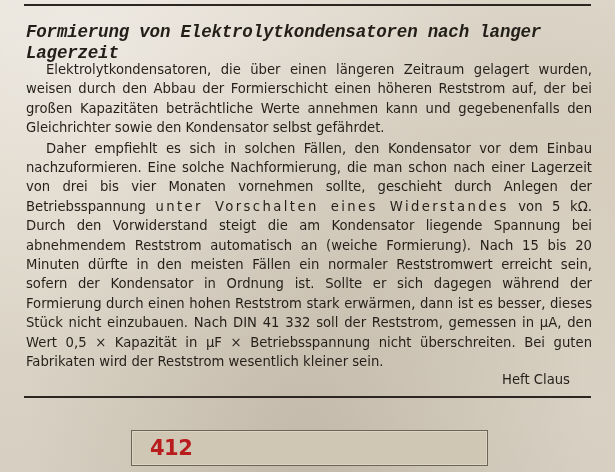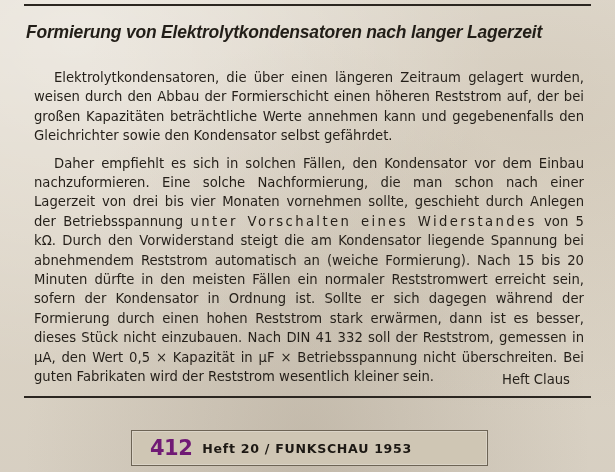--- a/index.html
+++ b/index.html
@@ -46,42 +46,42 @@
     top: 396px;
     width: 567px;
     height: 2px;
     background: #2b2620;
   }
   .title {
     position: absolute;
     left: 26px;
     top: 10px;
     width: 566px;
-    font-family: Liberation Sans, sans-serif;
+    font-family: Liberation Mono, monospace;
     font-weight: bold;
     font-style: italic;
     font-size: 17.5px;
     line-height: 21px;
     letter-spacing: -0.2px;
     color: #221e18;
   }
   .body-text {
     position: absolute;
     left: 26px;
     top: 60px;
     width: 566px;
     font-family: "DejaVu Sans", sans-serif;
     font-size: 13.2px;
     line-height: 19.4px;
     color: #241f19;
     text-align: justify;
     text-justify: inter-word;
   }
   .body-text p {
-    margin: 8px;
+    margin: 0;
     text-indent: 20px;
   }
   .body-text p + p {
     margin-top: 1px;
   }
   .spaced {
     letter-spacing: 2.4px;
   }
   .signature {
     position: absolute;
@@ -104,21 +104,21 @@
     background: #cfc6b4;
     border: 1px solid #6d6455;
     box-shadow: inset 0 0 0 1px rgba(255,255,255,0.25);
     display: flex;
     align-items: center;
   }
   .footer-page {
     font-family: "DejaVu Sans", sans-serif;
     font-weight: bold;
     font-size: 21px;
-    color: #701a75;
+    color: #b91c1c;
     padding-left: 18px;
     letter-spacing: -0.5px;
   }
   .footer-label {
     font-family: "DejaVu Sans", sans-serif;
     font-weight: bold;
     font-size: 12.6px;
     color: #1d1914;
     padding-left: 10px;
     letter-spacing: 0.7px;
@@ -137,16 +137,15 @@
     <p>Elektrolytkondensatoren, die über einen längeren Zeitraum gelagert wurden, weisen durch den Abbau der Formierschicht einen höheren Reststrom auf, der bei großen Kapazitäten beträchtliche Werte annehmen kann und gegebenenfalls den Gleichrichter sowie den Kondensator selbst gefährdet.</p>
     <p><span>Daher empfiehlt es sich in solchen Fällen, den Kondensator vor dem Einbau nachzuformieren. Eine solche Nachformierung, die man schon nach einer Lagerzeit von drei bis vier Monaten vornehmen sollte, geschieht durch Anlegen der Betriebsspannung </span><span class="spaced">unter Vorschalten eines Widerstandes</span><span> von 5 kΩ. Durch den Vorwiderstand steigt die am Kondensator liegende Spannung bei abnehmendem Reststrom automatisch an (weiche Formierung). Nach 15 bis 20 Minuten dürfte in den meisten Fällen ein normaler Reststromwert erreicht sein, sofern der Kondensator in Ordnung ist. Sollte er sich dagegen während der Formierung durch einen hohen Reststrom stark erwärmen, dann ist es besser, dieses Stück nicht einzubauen. Nach DIN 41 332 soll der Reststrom, gemessen in µA, den Wert 0,5 × Kapazität in µF × Betriebsspannung nicht überschreiten. Bei guten Fabrikaten wird der Reststrom wesentlich kleiner sein.</span></p>
   </div>
 
   <div class="signature">Heft Claus</div>
 
   <div class="rule-bottom"></div>
 
   <div class="footer-band">
     <span class="footer-page">412</span>
-    <span class="footer-label">Heft 20 / FUNKSCHAU 1953</span>
   </div>
 
 </div>
 
 </body></html>

